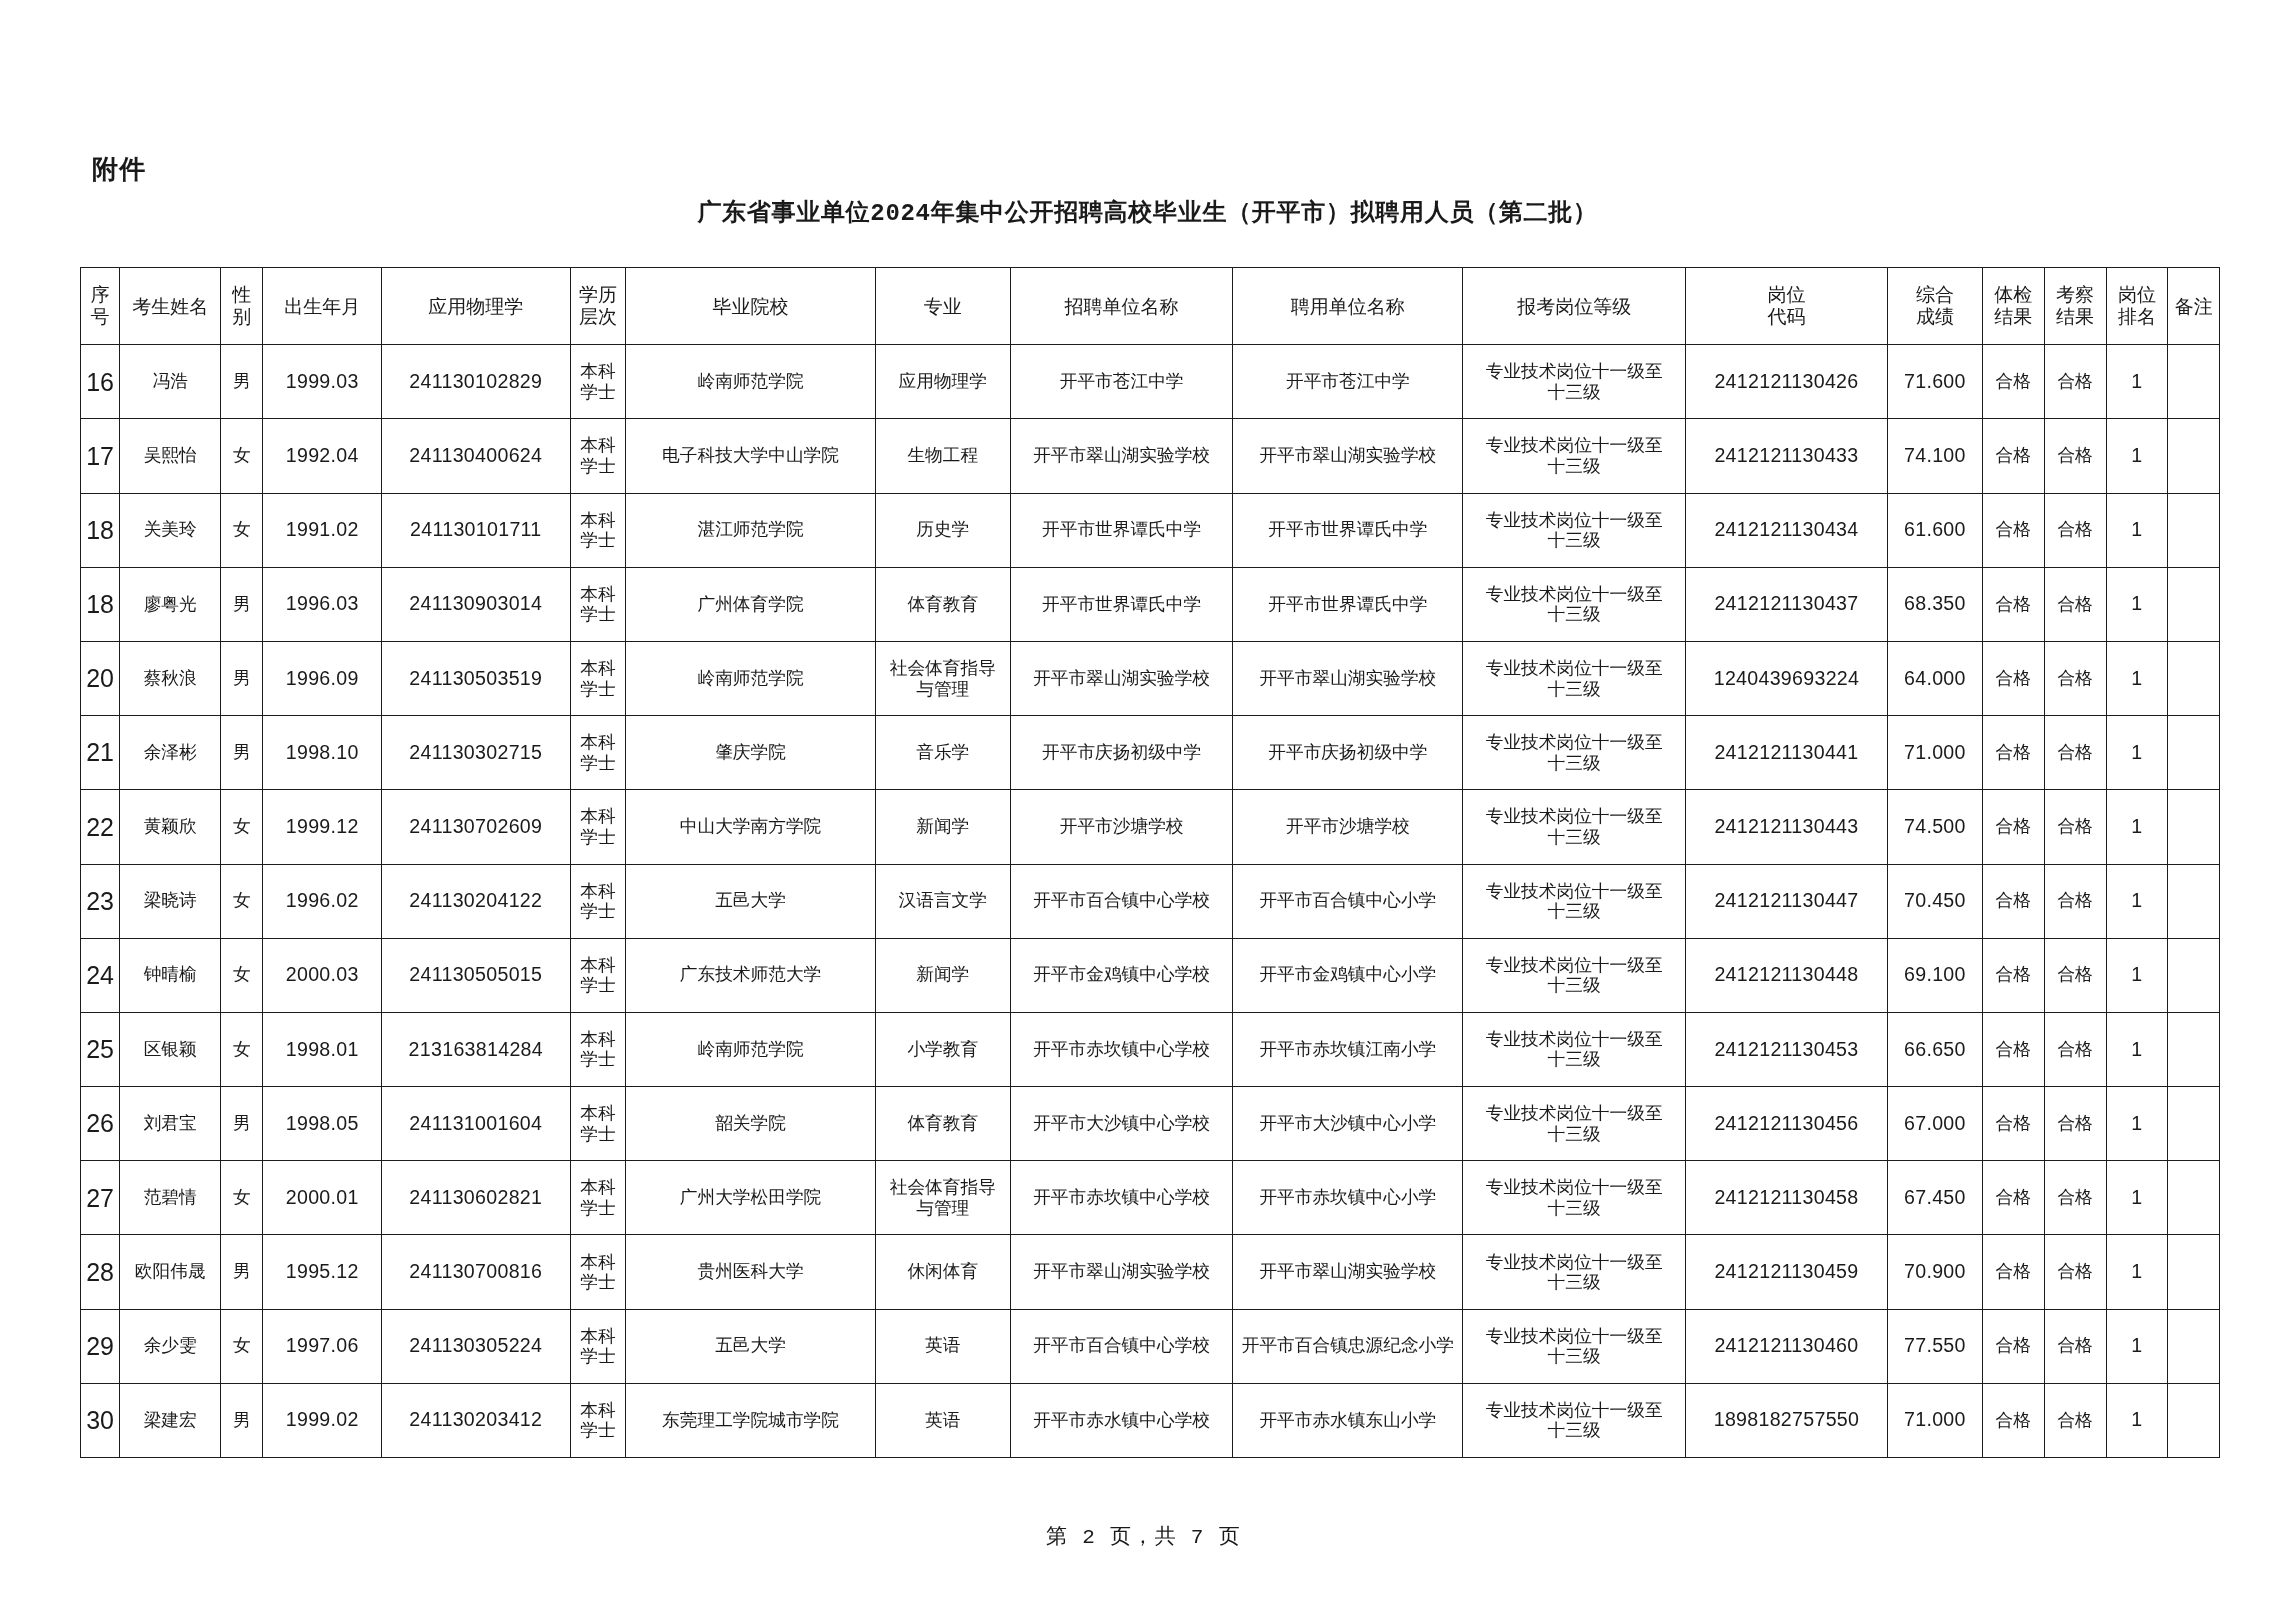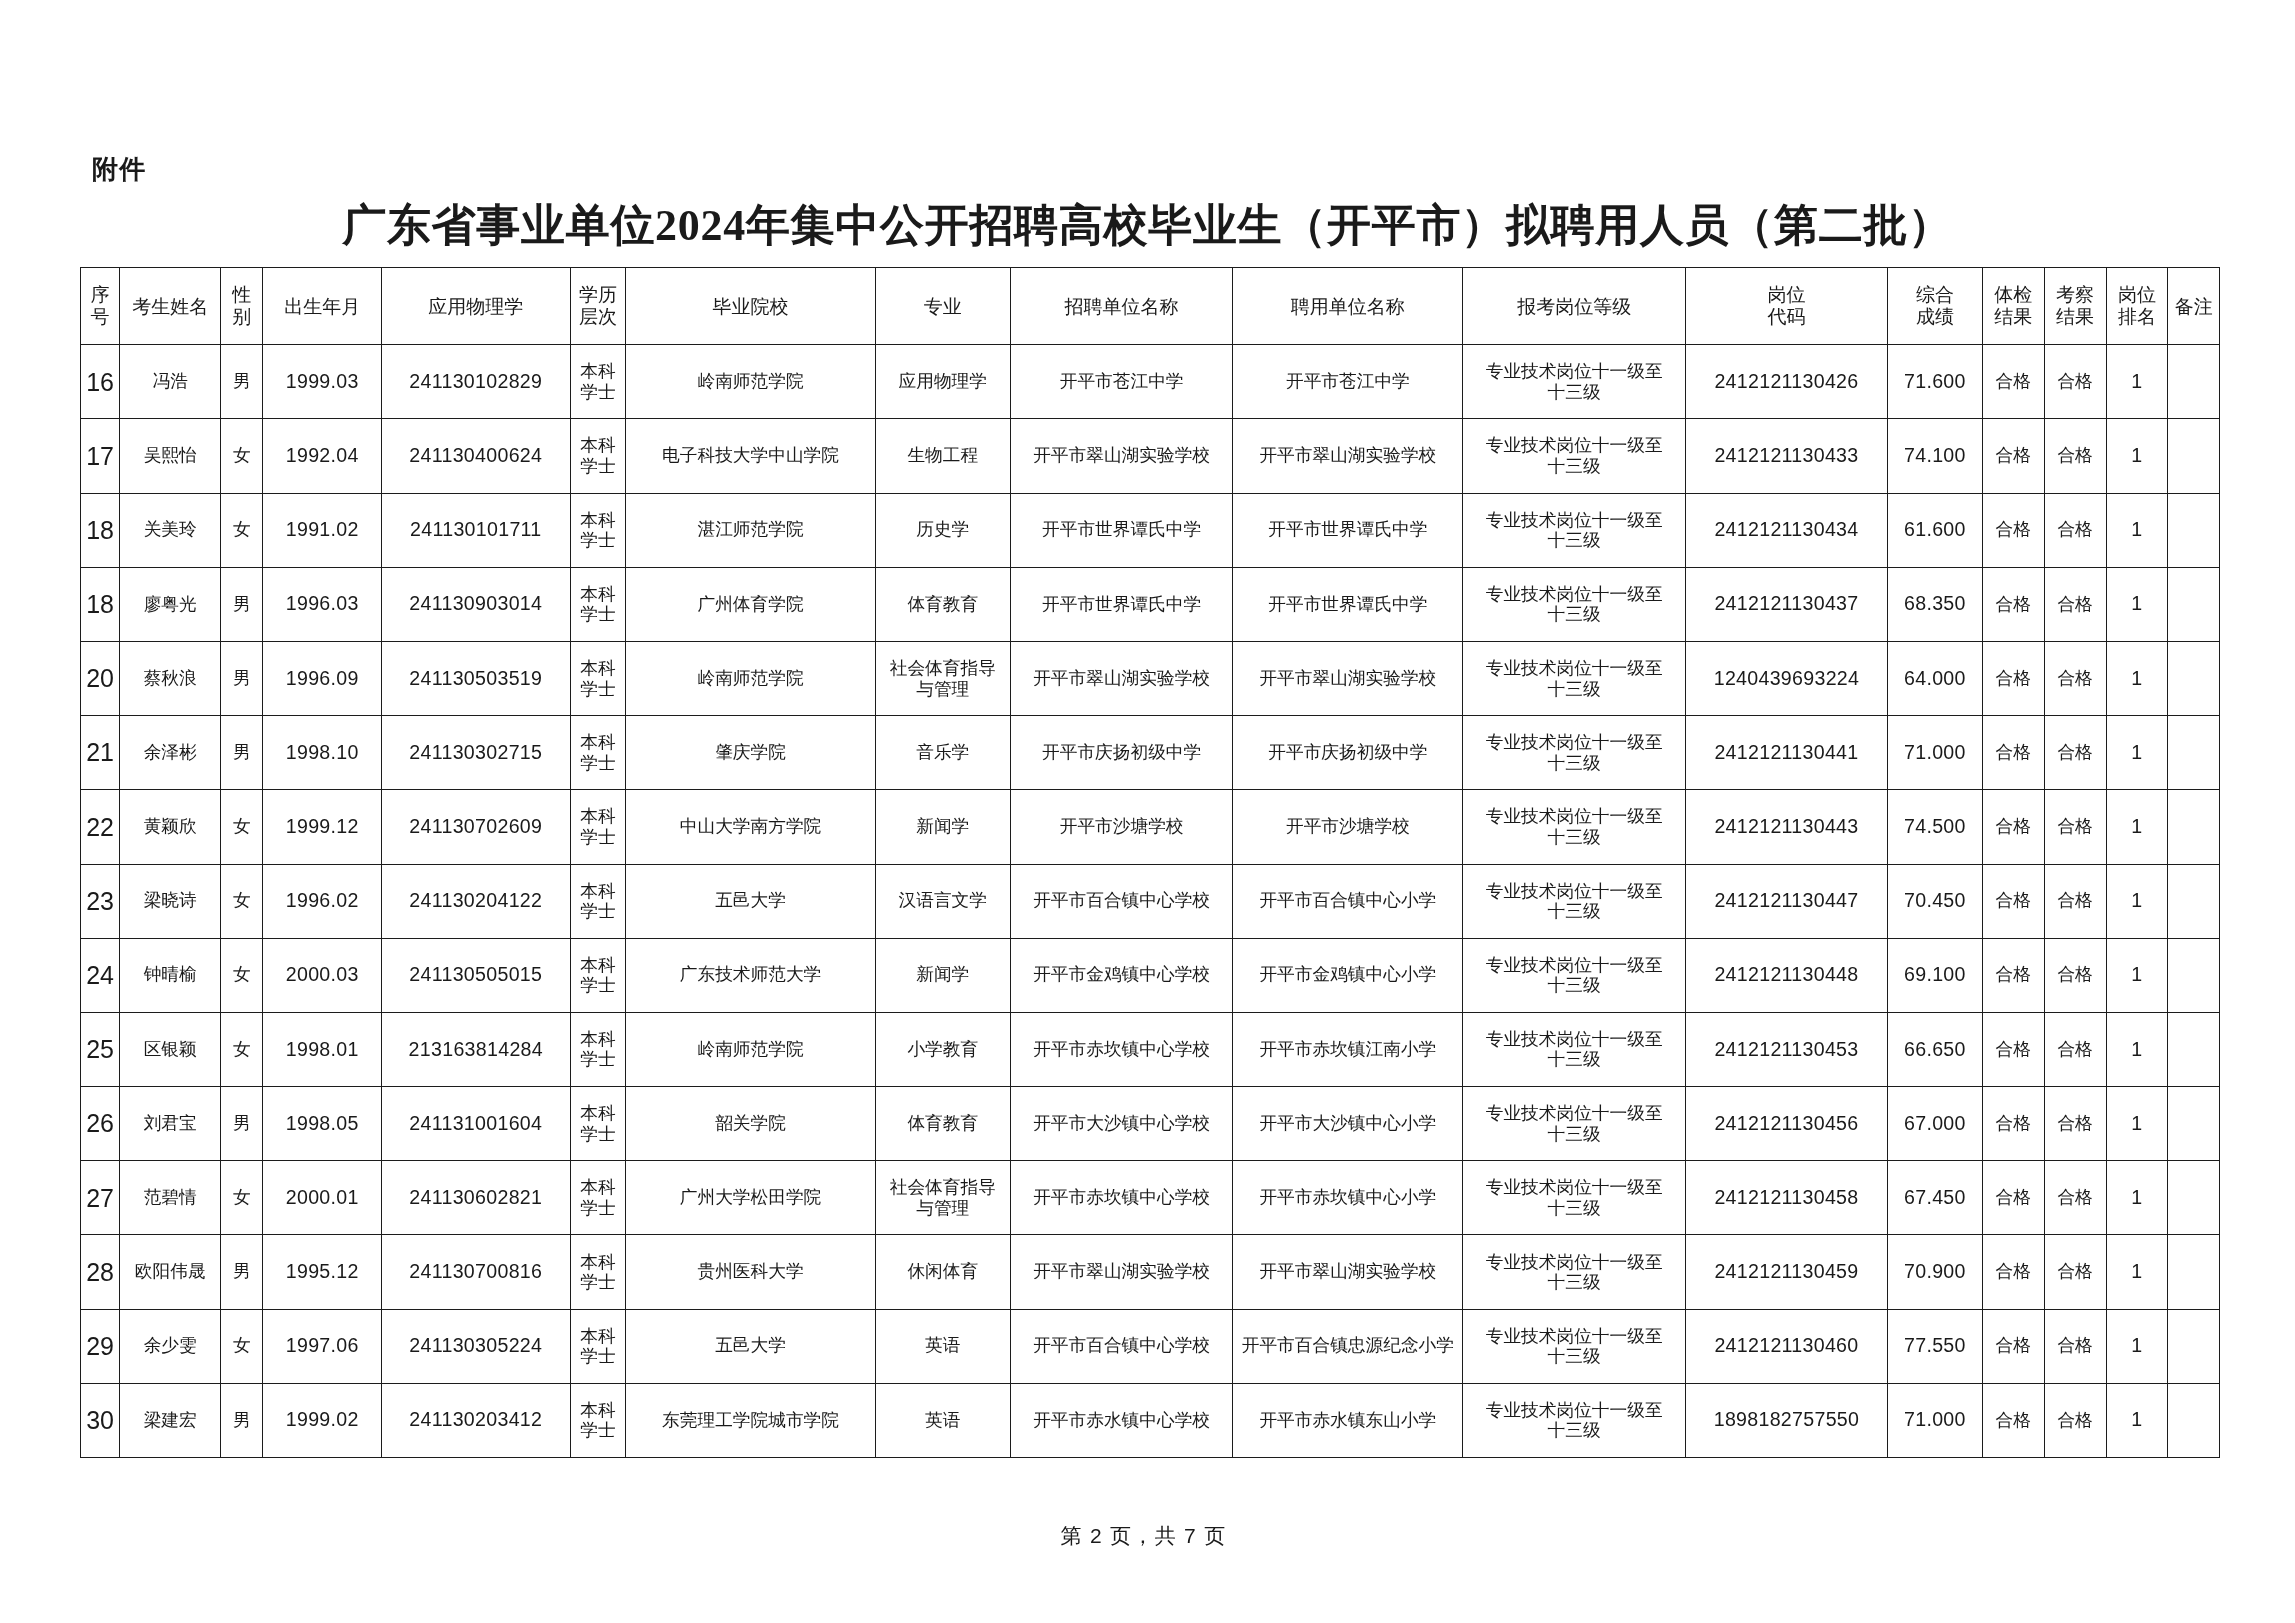--- a/index.html
+++ b/index.html
@@ -30,24 +30,24 @@
     letter-spacing: 1.3px;
     font-family: "Liberation Sans", "DejaVu Sans", sans-serif;
   }
   
   .doc-title {
     position: absolute;
     left: 0;
     right: 0;
     top: 196px;
     text-align: center;
-    font-size: 44px;
+    font-size: 24px;
     font-weight: 700;
     letter-spacing: 0.7px;
-    font-family: Liberation Serif, serif;
+    font-family: Liberation Mono, monospace;
     white-space: nowrap;
   }
   
   .table-wrap {
     position: absolute;
     left: 80px;
     top: 267px;
     width: 2140px;
   }
   table.grid {
@@ -113,21 +113,21 @@
     font-size: 19px;
   }
   
   .footer {
     position: absolute;
     left: 0;
     right: 8px;
     top: 1522px;
     text-align: center;
     font-size: 21px;
-    font-family: Liberation Sans, sans-serif;
+    font-family: Liberation Mono, monospace;
     letter-spacing: 1.3px;
   }
 </style>
 </head>
 <body>
 
 <div class="page">
 
   <div class="attach-label">附件</div>
 

